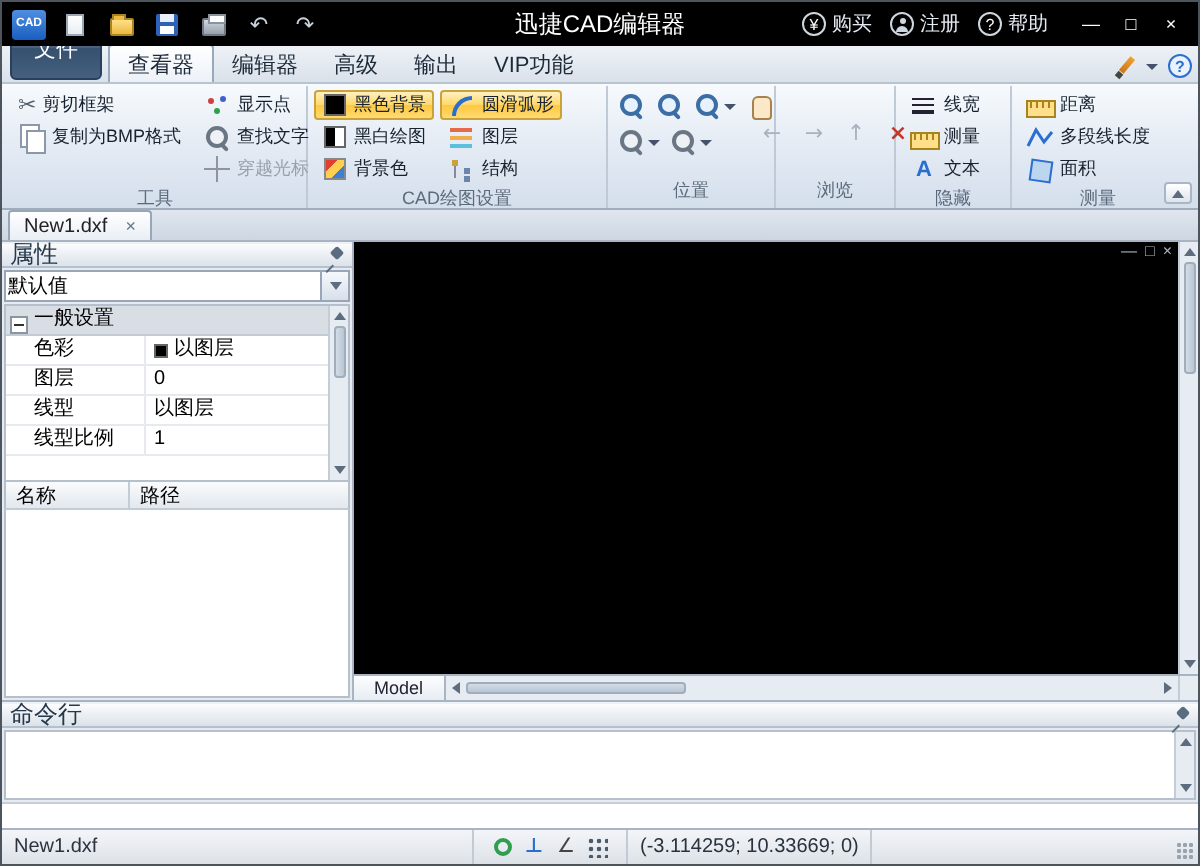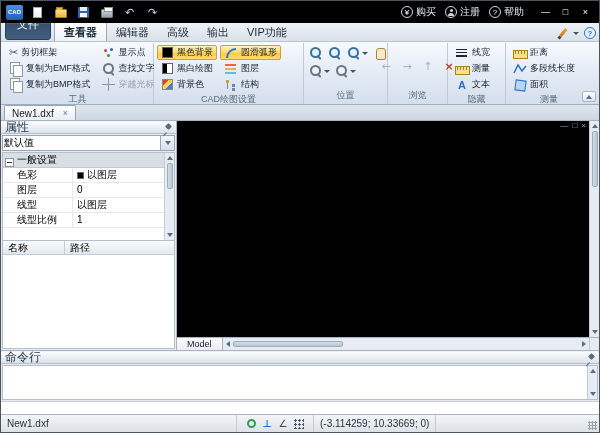--- a/index.html
+++ b/index.html
@@ -31,21 +31,21 @@
   .i-save{width:11px;height:11px;background:#2e62b8;position:relative;border-radius:1px}
   .i-save::before{content:"";position:absolute;left:2px;top:0;width:7px;height:4px;background:#e7eef8}
   .i-save::after{content:"";position:absolute;left:2px;bottom:1px;width:7px;height:4px;background:#fff}
   .i-print{width:12px;height:9px;position:relative;margin-top:3px;background:linear-gradient(#cfd6de,#98a2ac);border:1px solid #707a84;border-radius:1px}
   .i-print::before{content:"";position:absolute;left:2px;top:-3px;width:7px;height:3px;background:#fff;border:1px solid #8a949e}
 
   
   .tabrow{height:19px;background:linear-gradient(#eef2f7,#d9e1ea);display:flex;align-items:flex-end;padding:0 3px;flex:none;border-bottom:1px solid #b9c4d1}
   .ftab{height:32px;margin:0 3px 1px 1px;padding:0 11px;background:linear-gradient(#8fa0b6,#4a5f7e 50%,#36506f 51%,#45607f);border:1px solid #2a3f5c;border-radius:3px;color:#fff;font-size:11px;display:flex;align-items:center}
   .rtab{height:18px;padding:0 9px;display:flex;align-items:center;font-size:11px;color:#1d2a38}
-  .rtab.active{background:linear-gradient(#ffffff,#ecf1f8);border:1px solid #9aa8bc;border-bottom:none;border-radius:2px 2px 0 0;height:19px;font-weight:bold}
+  .rtab.active{background:linear-gradient(#ffffff,#ecf1f8);border:1px solid #9aa8bc;border-bottom:none;border-radius:2px 2px 0 0;height:19px;font-weight:normal}
   .tabrow-right{margin-left:auto;display:flex;align-items:center;gap:5px;margin-bottom:2px}
   .i-pencil{width:11px;height:11px;position:relative}
   .i-pencil::before{content:"";position:absolute;left:5px;top:0;width:3px;height:9px;background:linear-gradient(#f0a030,#c87818);transform:rotate(40deg)}
   .i-pencil::after{content:"";position:absolute;left:1px;bottom:0;width:3px;height:3px;background:#444;transform:rotate(40deg)}
   .caret{width:0;height:0;border-left:3px solid transparent;border-right:3px solid transparent;border-top:3px solid #44536a}
   .circ.blue{border-color:#2a6fd0;color:#2a6fd0;background:#eaf2fc;font-weight:bold}
 
   
   .ribbon{height:63px;background:linear-gradient(#f7fafd,#e4ebf4 50%,#d4dfec);border-bottom:1px solid #9fadbd;display:flex;flex:none;padding:1px 0 0 1px;position:relative}
   .group{display:flex;flex-direction:column;border-right:1px solid #c0cad6;padding:2px 3px 0;flex:none}
@@ -176,20 +176,21 @@
       <span class="ticon">
           <span class="i-print"></span>
         </span>
       <span class="ticon">
           <span class="gly light">↶</span>
         </span>
       <span class="ticon">
           <span class="gly light">↷</span>
         </span>
     </div>
+    <div class="title">迅捷CAD编辑器</div>
     <div class="tb-right">
       <span class="tb-item">
         <span class="circ">¥</span>
         <span>购买</span>
       </span>
       <span class="tb-item">
         <span class="i-user"></span>
         <span>注册</span>
       </span>
       <span class="tb-item">
@@ -222,24 +223,20 @@
 
     <div class="group" style="width:152px">
       <div class="gbody">
         <div class="gcol">
           <div class="rbtn">
             <span class="gly">✂</span>
             <span>剪切框架</span>
           </div>
           <div class="rbtn">
             <span class="icn i-copy"></span>
-            <span>复制为EMF格式</span>
-          </div>
-          <div class="rbtn">
-            <span class="icn i-copy"></span>
             <span>复制为BMP格式</span>
           </div>
         </div>
         <div class="gcol">
           <div class="rbtn">
             <span class="icn i-points"></span>
             <span>显示点</span>
           </div>
           <div class="rbtn">
             <span class="icn mag gray"></span>

